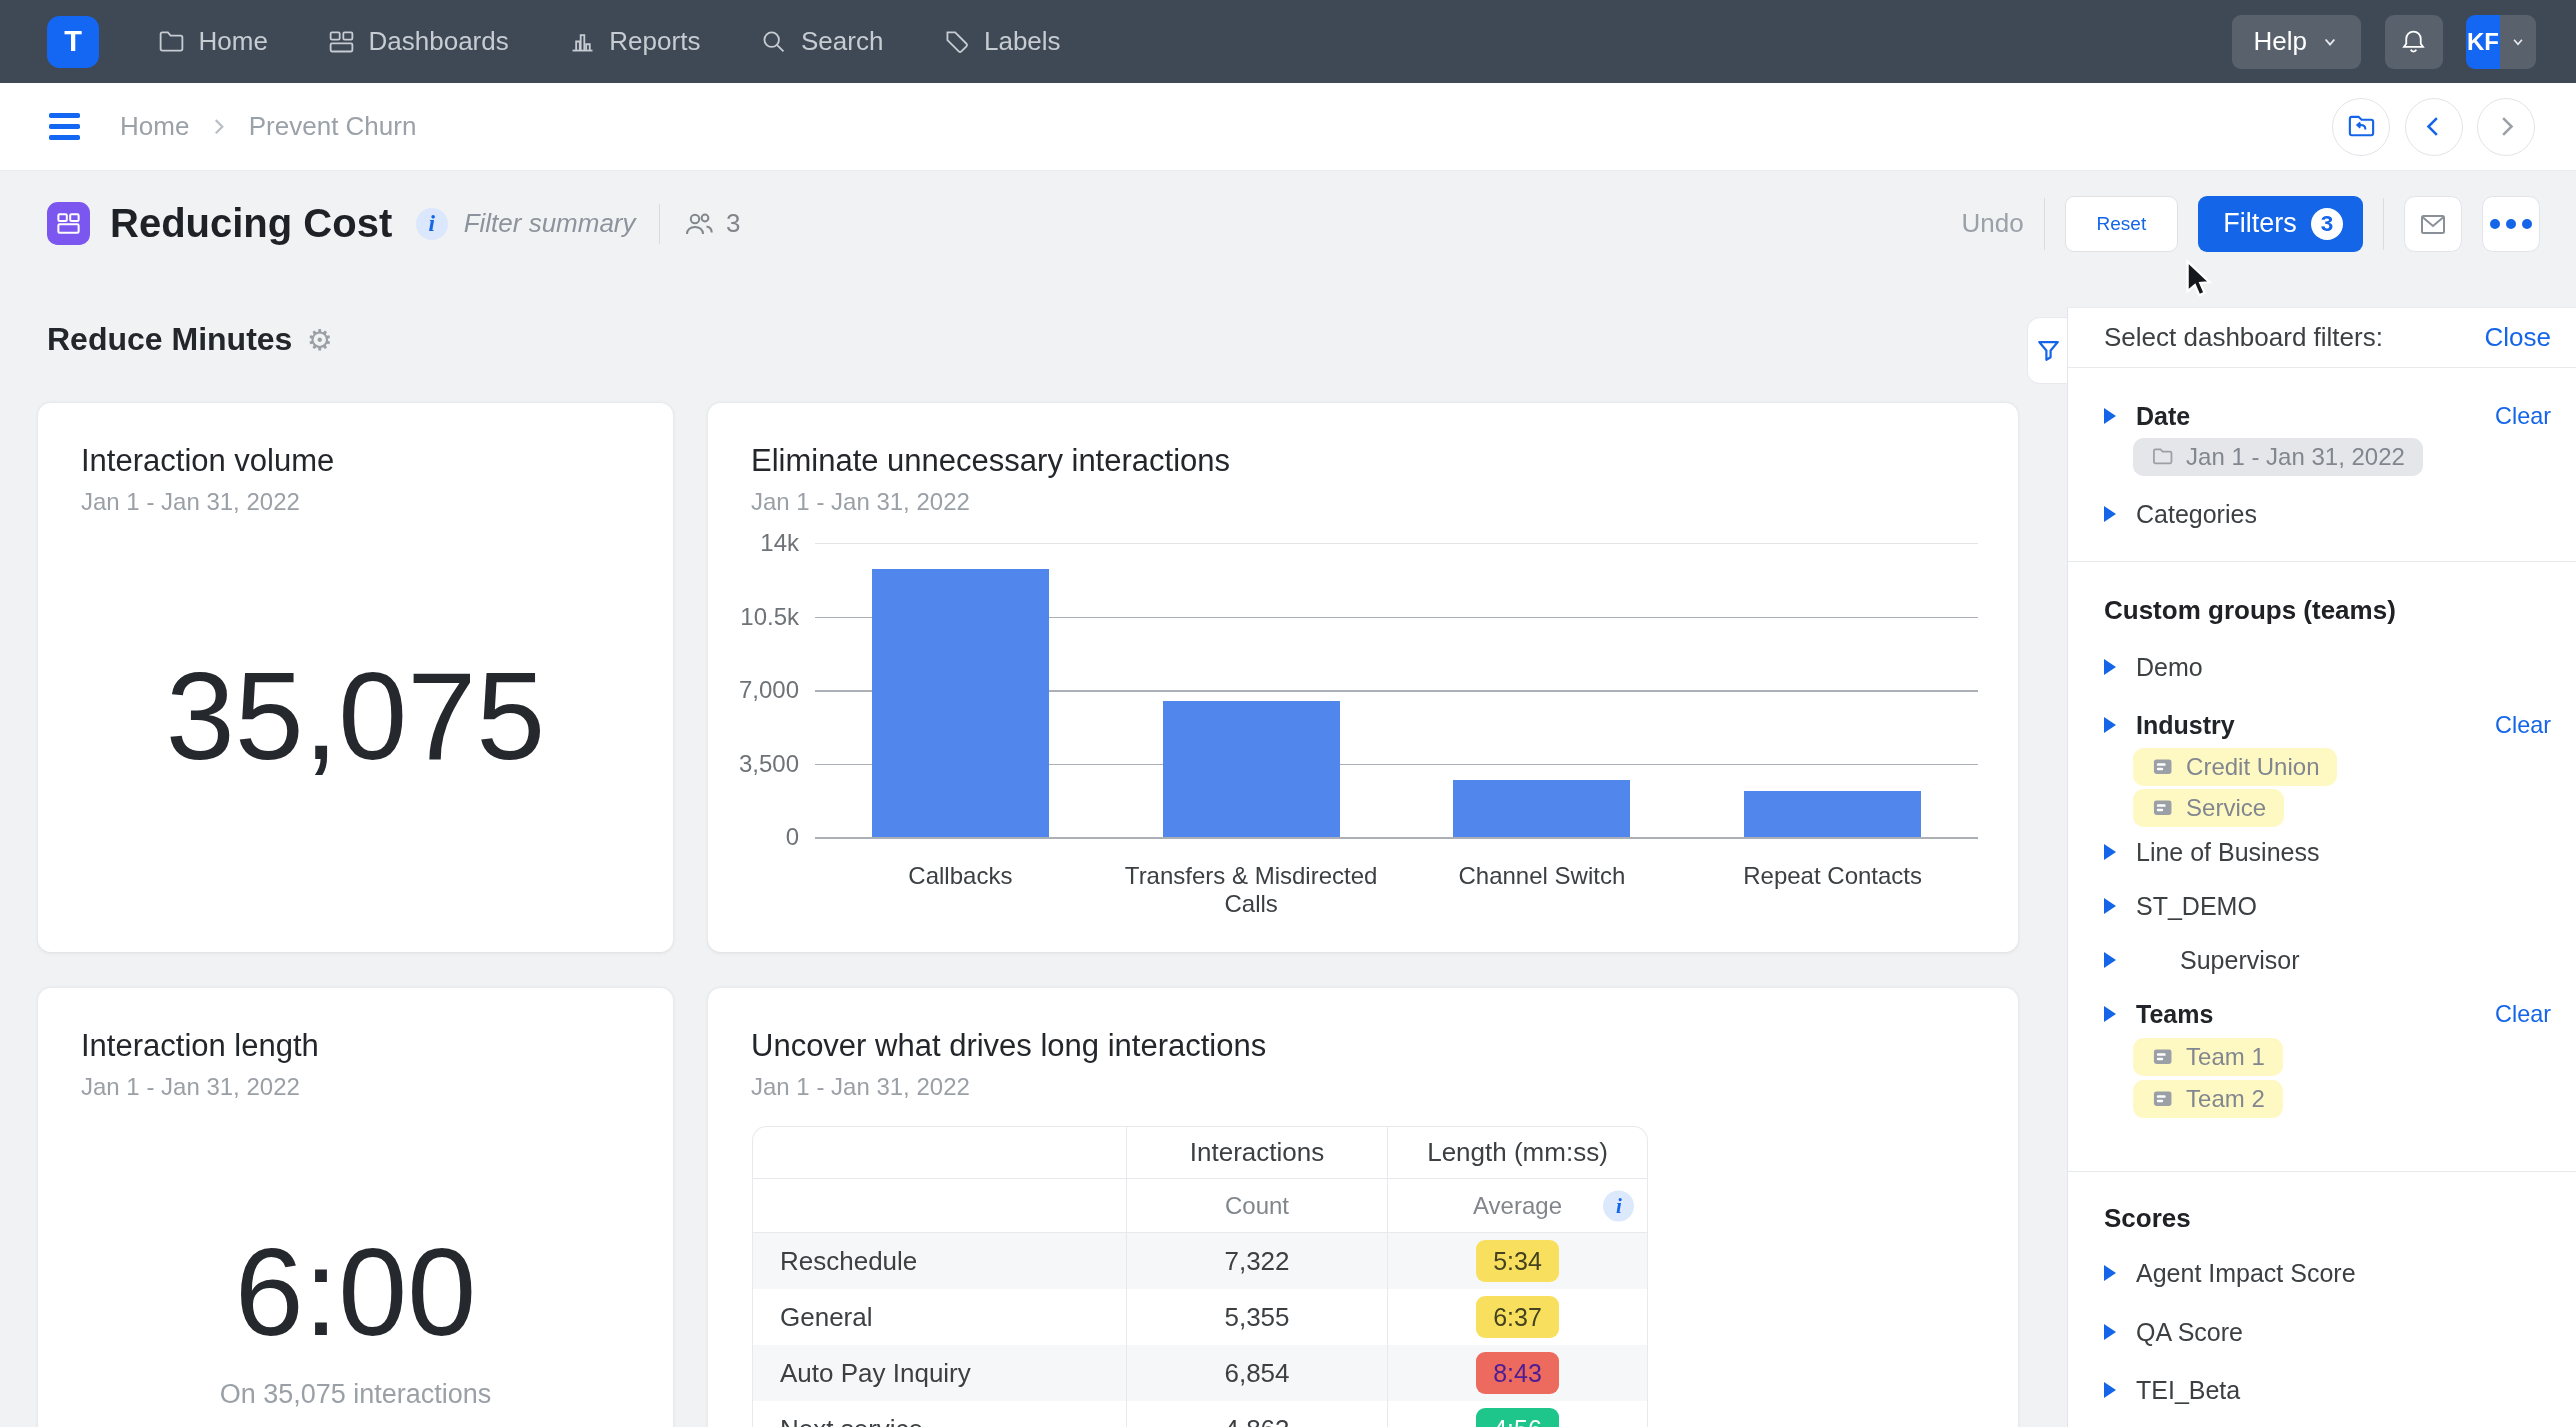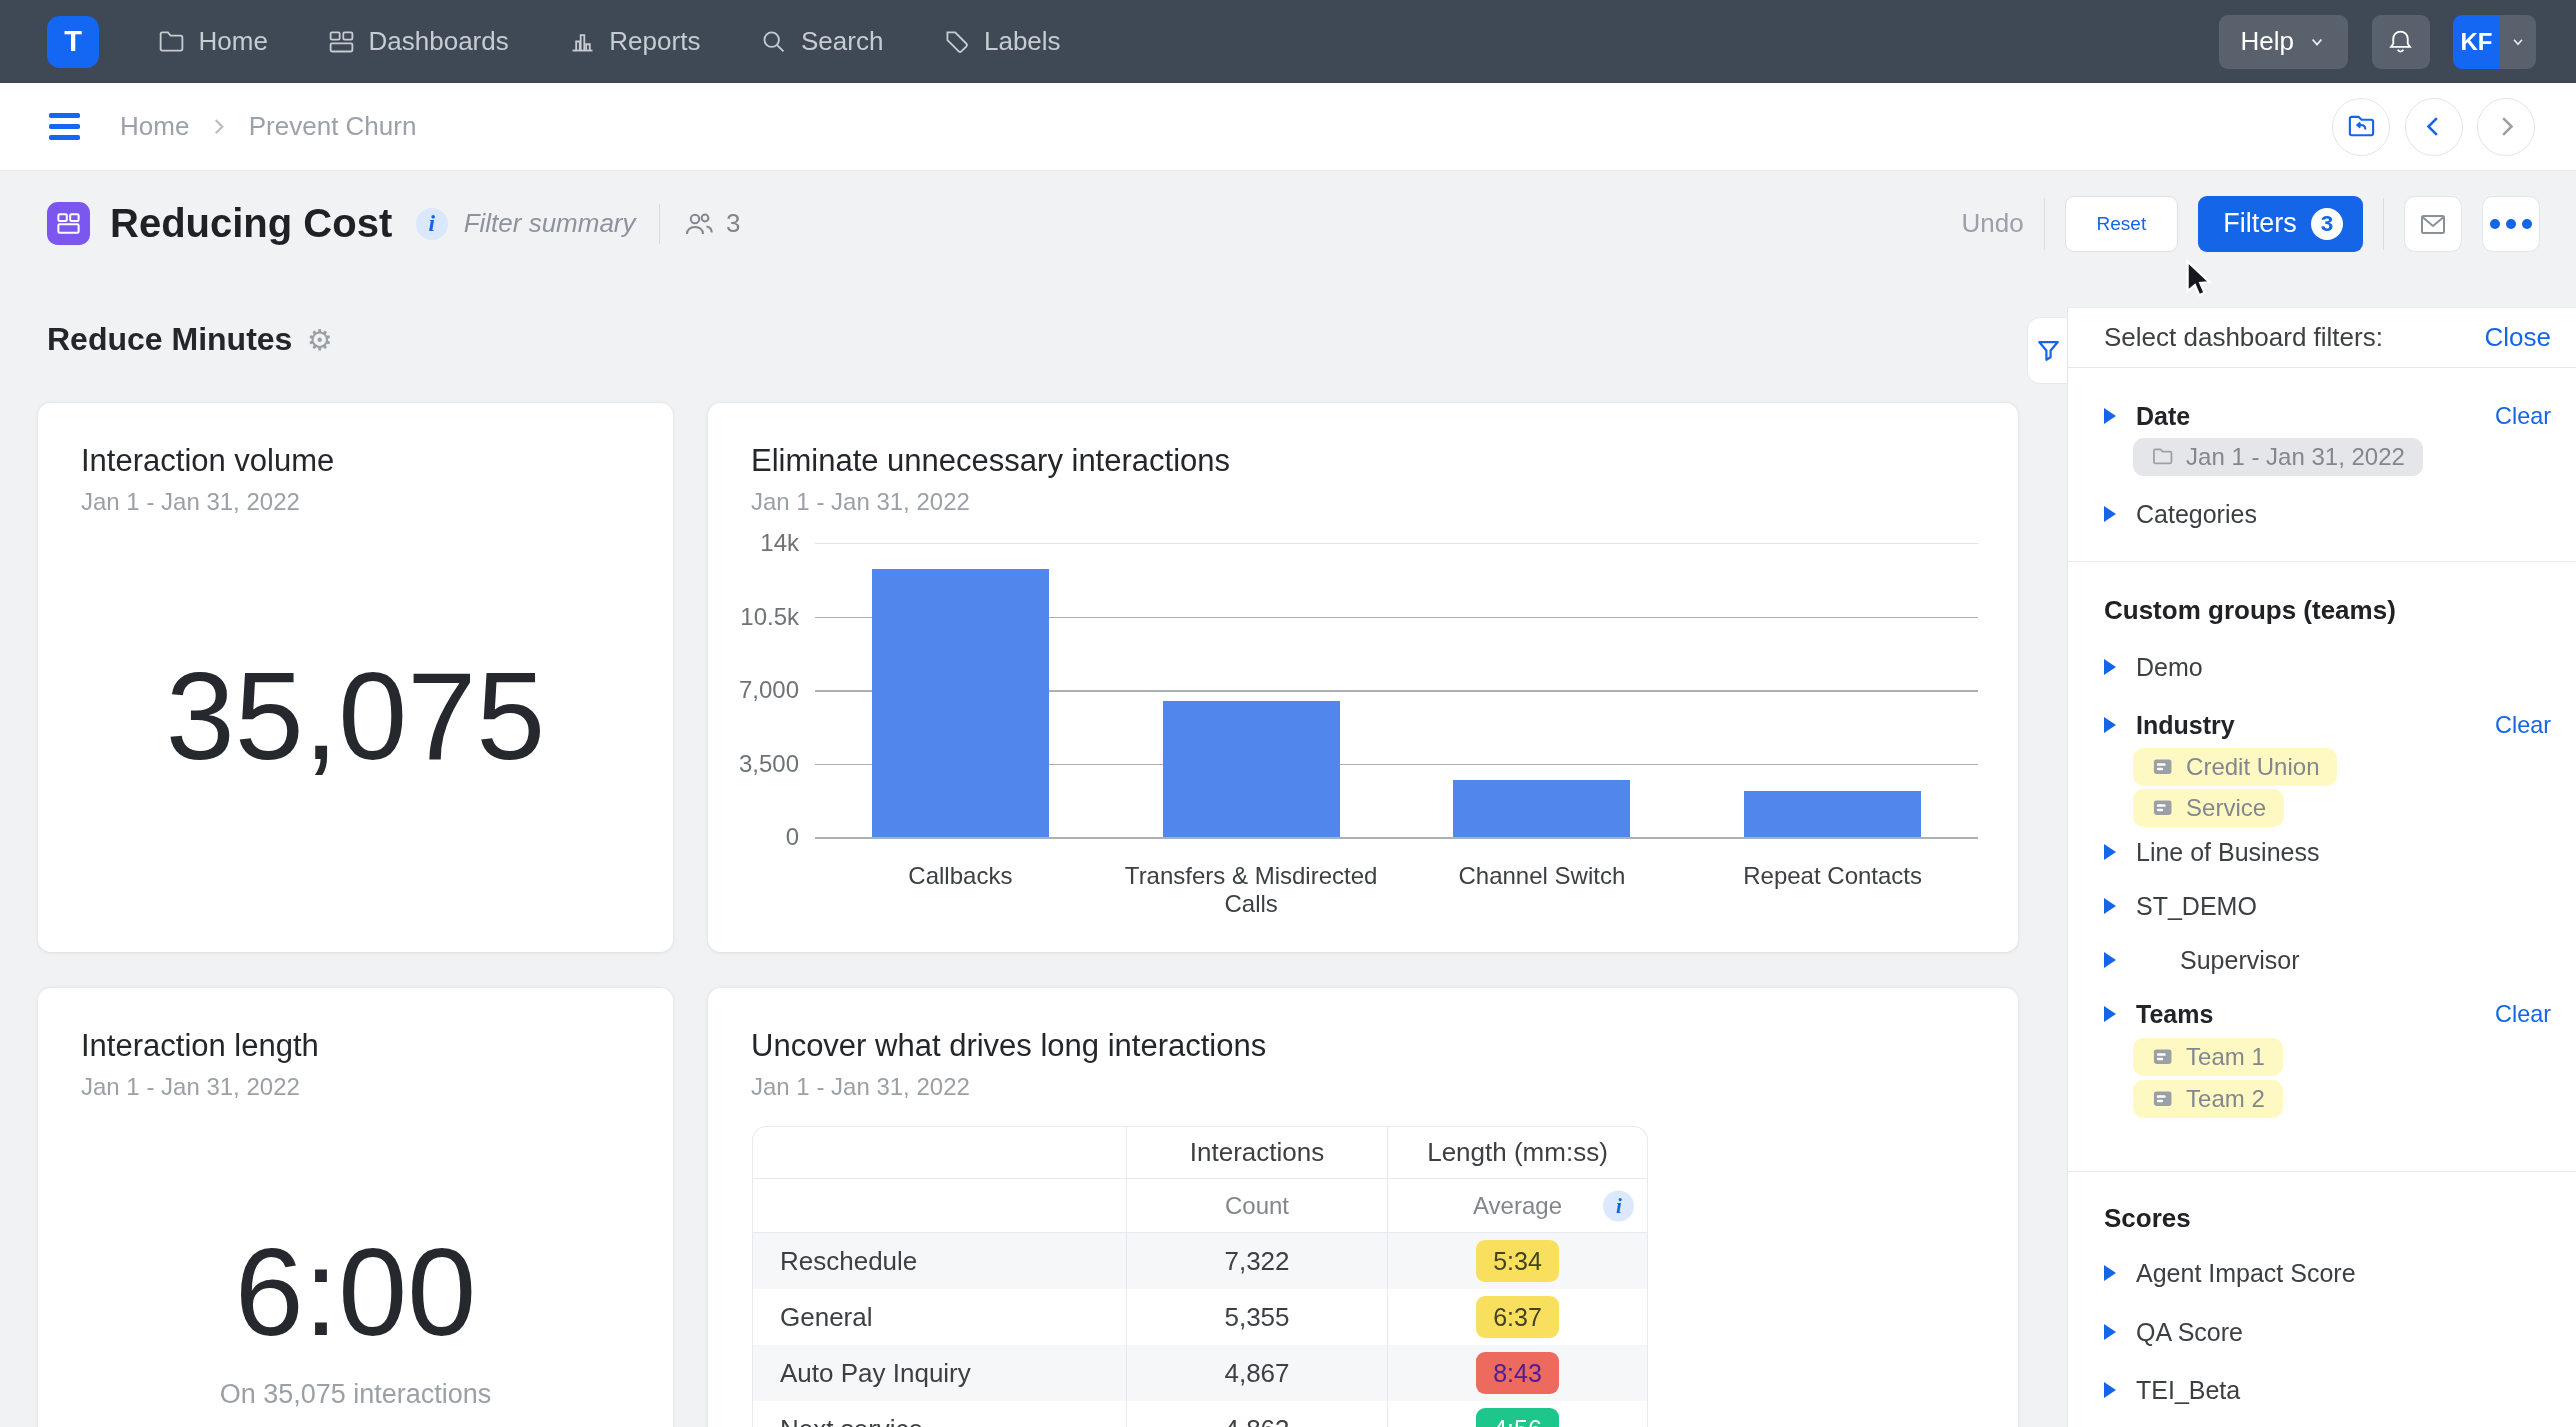--- a/index.html
+++ b/index.html
@@ -20,21 +20,21 @@
   .navitems { display:flex; margin-left:58px; gap:59px; }
   .navitem { display:flex; align-items:center; gap:12.6px;
              color:#c7ccd3; font-size:26px; cursor:pointer; }
   .navitem svg { stroke:#c7ccd3; fill:none; stroke-width:2; }
   .nav-right { margin-left:auto; display:flex; align-items:center; gap:23.4px; margin-right:40px; }
   .help-btn { height:54px; padding:0 21.6px; border-radius:9px; background:#59616d;
               color:#fff; font-size:26px; display:flex; align-items:center; gap:12.6px; }
   .nav-iconbtn { width:58px; height:54px; border-radius:9px; background:#59616d;
                  display:flex; align-items:center; justify-content:center; }
   .avatar { height:54px; border-radius:9px; overflow:hidden; display:flex; }
-  .avatar-main { width:47px; background:#1467f2; color:#fff; font-size:24px; font-weight:700;
+  .avatar-main { width:34px; background:#1467f2; color:#fff; font-size:24px; font-weight:700;
                  display:flex; align-items:center; justify-content:center; }
   .avatar-caret { width:36px; background:#59616d; display:flex; align-items:center; justify-content:center; }
 
   
   .crumbrow { position:absolute; top:83px; left:0; width:100%; height:88px;
               background:#fff; border-bottom:0.9px solid #e9ebee;
               display:flex; align-items:center; }
   .hamburger { margin-left:49px; display:flex; flex-direction:column; gap:5.4px; cursor:pointer; }
   .hamburger span { width:31px; height:5.4px; border-radius:1.8px; background:#1467f2; }
   .crumbs { margin-left:40px; display:flex; align-items:center; gap:18px;
@@ -385,21 +385,21 @@
           <span class="badge" data-color="yellow">5:34</span>
         </div>
 
       <div class="td lbl">General</div>
       <div class="td">5,355</div>
       <div class="td">
           <span class="badge" data-color="yellow">6:37</span>
         </div>
 
       <div class="td lbl stripe">Auto Pay Inquiry</div>
-      <div class="td stripe">4,867</div>
+      <div class="td stripe">6,854</div>
       <div class="td stripe">
           <span class="badge" data-color="red">8:43</span>
         </div>
 
       <div class="td lbl">Next service</div>
       <div class="td">4,863</div>
       <div class="td">
           <span class="badge" data-color="green">4:56</span>
         </div>
     </div>

